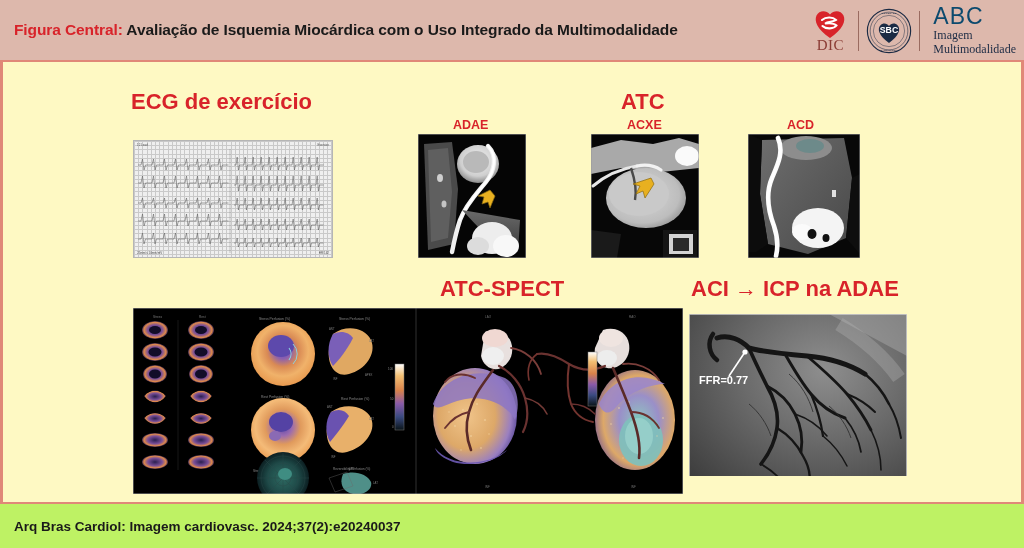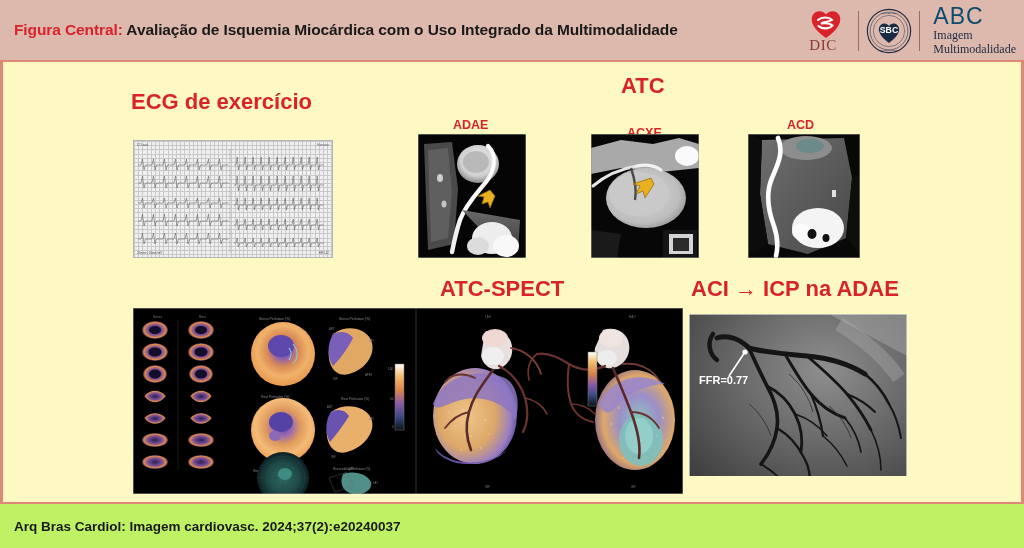--- a/index.html
+++ b/index.html
@@ -31,21 +31,21 @@
     letter-spacing: -0.1px;
     white-space: nowrap;
   }
   .header-title .lead { color: #d8232a; }
 
   .header-logos {
     position: absolute; right: 8px; top: 6px;
     height: 50px;
     display: flex; align-items: center; gap: 7px;
   }
-  .logo-dic { display: flex; flex-direction: column; align-items: flex-start; width: 42px; }
+  .logo-dic { display: flex; flex-direction: column; align-items: center; width: 42px; }
   .logo-dic-text {
     font-family: "Liberation Serif", serif;
     font-size: 15px; color: #8a3b33; letter-spacing: 0.5px;
     margin-top: -2px;
   }
   .divider-bar { width: 1px; height: 40px; background: #9a6b60; }
   .logo-sbc { width: 46px; height: 46px; }
   .logo-abc { display: flex; flex-direction: column; justify-content: center; padding-left: 6px; }
   .logo-abc-main {
     font-family: Liberation Sans, sans-serif;
@@ -151,22 +151,22 @@
           <div>Multimodalidade</div>
         </div>
       </div>
     </div>
   </div>
 
   <div class="body-area">
 
     <div class="heading h-big" style="left:128px; top:27px;">ECG de exercício</div>
     <div class="heading h-small" style="left:450px; top:56px;text-align:right;">ADAE</div>
-    <div class="heading h-big" style="left:618px; top:11px;">ATC</div>
-    <div class="heading h-small" style="left:624px; top:64px;">ACXE</div>
+    <div class="heading h-big" style="left:618px; top:27px;">ATC</div>
+    <div class="heading h-small" style="left:624px; top:56px;">ACXE</div>
     <div class="heading h-small" style="left:784px; top:56px;">ACD</div>
 
     <div class="panel ecg" style="left:130px; top:78px; width:200px; height:118px;">
       <svg width="200" height="118" viewBox="0 0 200 118" style="position:absolute;left:0;top:0;">
         <g stroke="#5c5c5c" stroke-width="0.55" fill="none">
           <path d="M4 24 h3 l1.5 -6 l1.5 11 l1.5 -5 h3.5 M15 24 h3 l1.5 -6 l1.5 11 l1.5 -5 h3.5 M26 24 h3 l1.5 -6 l1.5 11 l1.5 -5 h3.5 M37 24 h3 l1.5 -6 l1.5 11 l1.5 -5 h3.5 M48 24 h3 l1.5 -6 l1.5 11 l1.5 -5 h3.5 M59 24 h3 l1.5 -6 l1.5 11 l1.5 -5 h3.5 M70 24 h3 l1.5 -6 l1.5 11 l1.5 -5 h3.5 M81 24 h3 l1.5 -6 l1.5 11 l1.5 -5 h6"></path>
           <path d="M4 42 h3 l1.5 -7 l1.5 12 l1.5 -5 h3.5 M15 42 h3 l1.5 -7 l1.5 12 l1.5 -5 h3.5 M26 42 h3 l1.5 -7 l1.5 12 l1.5 -5 h3.5 M37 42 h3 l1.5 -7 l1.5 12 l1.5 -5 h3.5 M48 42 h3 l1.5 -7 l1.5 12 l1.5 -5 h3.5 M59 42 h3 l1.5 -7 l1.5 12 l1.5 -5 h3.5 M70 42 h3 l1.5 -7 l1.5 12 l1.5 -5 h3.5 M81 42 h3 l1.5 -7 l1.5 12 l1.5 -5 h6"></path>
           <path d="M4 62 h3 l1.5 -5 l1.5 10 l1.5 -5 h3.5 M15 62 h3 l1.5 -5 l1.5 10 l1.5 -5 h3.5 M26 62 h3 l1.5 -5 l1.5 10 l1.5 -5 h3.5 M37 62 h3 l1.5 -5 l1.5 10 l1.5 -5 h3.5 M48 62 h3 l1.5 -5 l1.5 10 l1.5 -5 h3.5 M59 62 h3 l1.5 -5 l1.5 10 l1.5 -5 h3.5 M70 62 h3 l1.5 -5 l1.5 10 l1.5 -5 h3.5 M81 62 h3 l1.5 -5 l1.5 10 l1.5 -5 h6"></path>
           <path d="M4 80 h3 l1.5 -7 l1.5 12 l1.5 -5 h3.5 M15 80 h3 l1.5 -7 l1.5 12 l1.5 -5 h3.5 M26 80 h3 l1.5 -7 l1.5 12 l1.5 -5 h3.5 M37 80 h3 l1.5 -7 l1.5 12 l1.5 -5 h3.5 M48 80 h3 l1.5 -7 l1.5 12 l1.5 -5 h3.5 M59 80 h3 l1.5 -7 l1.5 12 l1.5 -5 h3.5 M70 80 h3 l1.5 -7 l1.5 12 l1.5 -5 h3.5 M81 80 h3 l1.5 -7 l1.5 12 l1.5 -5 h6"></path>
           <path d="M4 98 h3 l1.5 -6 l1.5 11 l1.5 -5 h3.5 M15 98 h3 l1.5 -6 l1.5 11 l1.5 -5 h3.5 M26 98 h3 l1.5 -6 l1.5 11 l1.5 -5 h3.5 M37 98 h3 l1.5 -6 l1.5 11 l1.5 -5 h3.5 M48 98 h3 l1.5 -6 l1.5 11 l1.5 -5 h3.5 M59 98 h3 l1.5 -6 l1.5 11 l1.5 -5 h3.5 M70 98 h3 l1.5 -6 l1.5 11 l1.5 -5 h3.5 M81 98 h3 l1.5 -6 l1.5 11 l1.5 -5 h6"></path>

